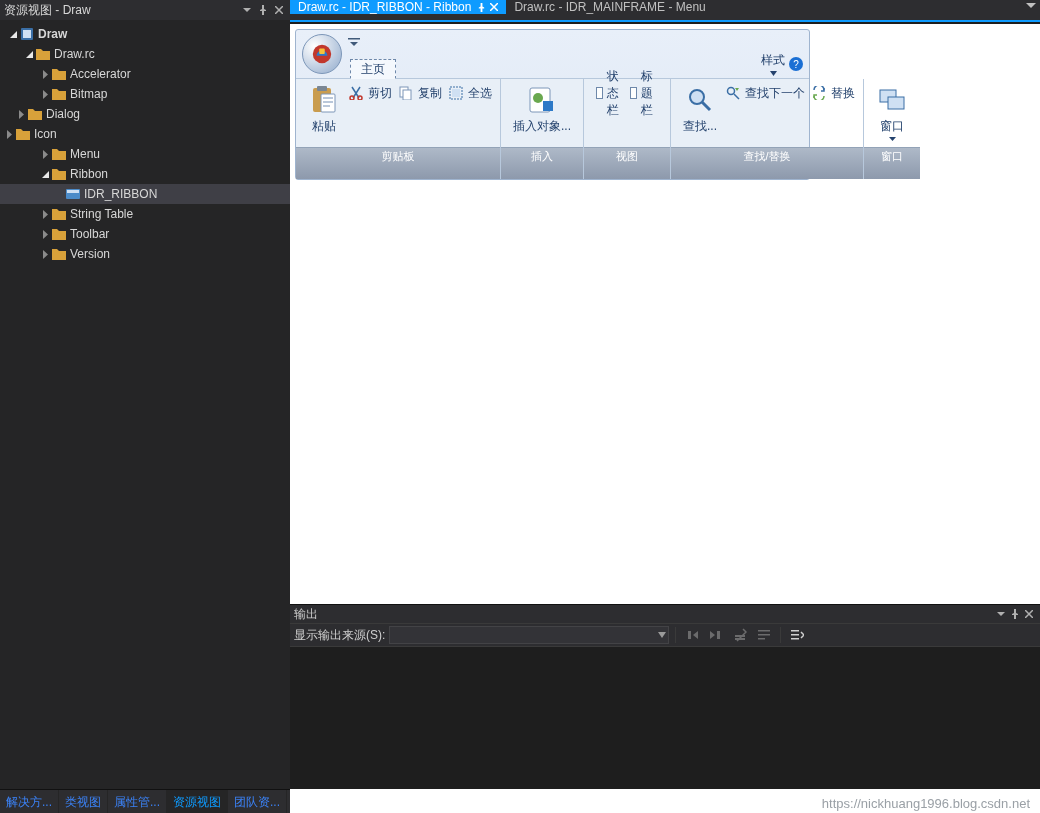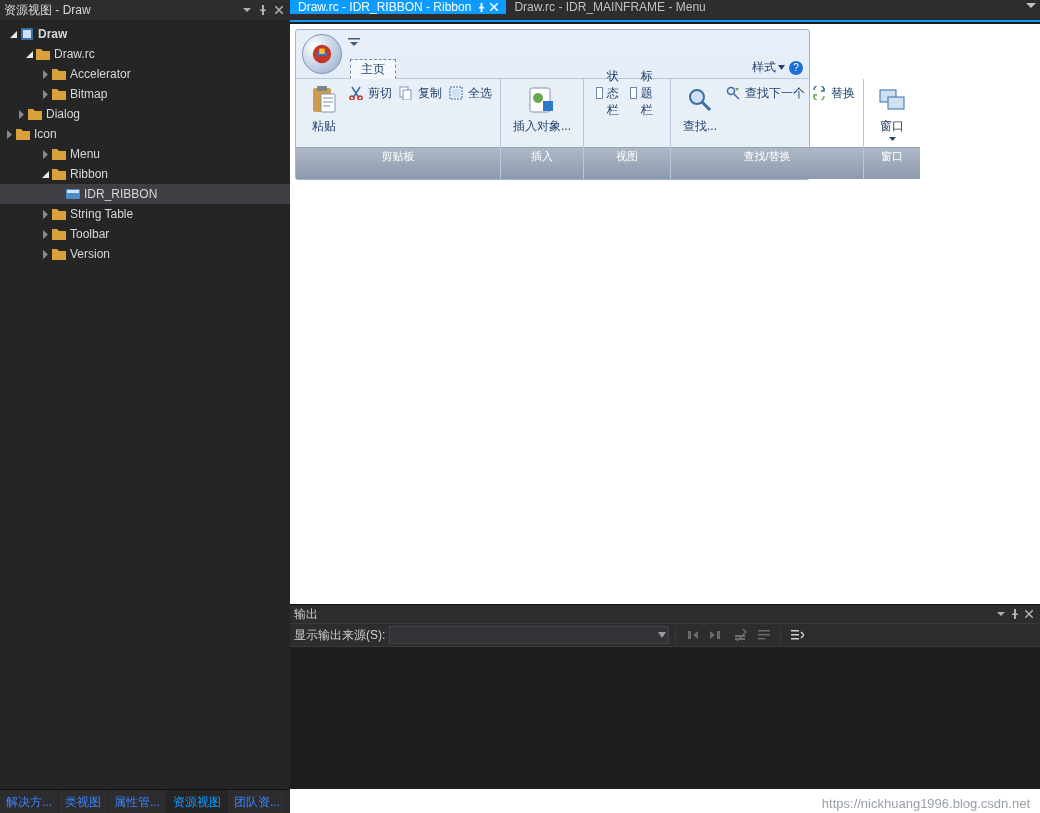--- a/index.html
+++ b/index.html
@@ -35,21 +35,21 @@
 .design-surface { flex: 1; background: #fff; position: relative; margin-top: 2px;}
 .ribbon-wrap { position: absolute; left: 5px; top: 5px; width: 515px; border: 1px solid #9fb4cf; border-radius: 3px; background: linear-gradient(#e8eff9,#dfe8f4); }
 .ribbon-top { height: 48px; position: relative; display:flex; align-items:flex-end; padding-left: 50px; }
 .app-button { position:absolute; left:6px; top:4px; width:40px; height:40px; border-radius:50%; background: radial-gradient(circle at 30% 30%, #fff, #8fa9cb); border:1px solid #7c96b8; display:flex; align-items:center; justify-content:center; }
 .app-button svg { width:22px; height:22px;}
 .qat-dd { position:absolute; left:52px; top:6px; width:14px; height:14px; cursor:pointer; color:#405a7a; }
 .ribbon-tab-row { display:flex; align-items:flex-end; width:100%; }
 .ribbon-tab { height: 20px; padding: 1px 10px; margin-left:4px; margin-bottom:-1px; color:#24426d; cursor:pointer; font-size:12px; }
 .ribbon-tab.active { background:#f4f8fd; border:1px dashed #6e88aa; border-bottom:1px solid #f4f8fd; }
 .ribbon-right { margin-left:auto; display:flex; align-items:center; gap:4px; padding-right:6px; padding-bottom:2px;}
-.style-btn { color:#24426d; font-size:12px; display:flex; align-items:center; gap:2px; cursor:pointer;}
+.style-btn { color:#24426d; font-size:12px; display:flex; align-items:center; gap:2px; cursor:pointer;flex-direction:column;}
 .help-icon { width:14px; height:14px; border-radius:50%; background:#1b6fd4; color:#fff; display:flex; align-items:center; justify-content:center; font-size:10px; cursor:pointer; }
 
 .ribbon-body { background:#e8eff7; border-top:1px solid #b7c8dc; display:flex; }
 .group { border-right:1px solid #b7c8dc; display:flex; flex-direction:column; }
 .group-content { display:flex; padding:3px 6px 0 6px; min-height:68px; }
 .group-label { height:32px; background: linear-gradient(#aeb9c8,#8d99ac); color:#fff; font-size:11px; text-align:center; line-height:17px; border-top:1px solid #93a3b7; }
 .big-btn { display:flex; flex-direction:column; align-items:center; justify-content:flex-start; padding:2px 6px; color:#24426d; cursor:pointer; min-width:44px; }
 .big-btn .ico { width:32px; height:32px; display:flex; align-items:center; justify-content:center; }
 .big-btn .txt { font-size:12px; margin-top:2px; white-space:nowrap;}
 .small-col { display:flex; flex-direction:row; justify-content:flex-start; gap:2px; padding-top:2px;}

